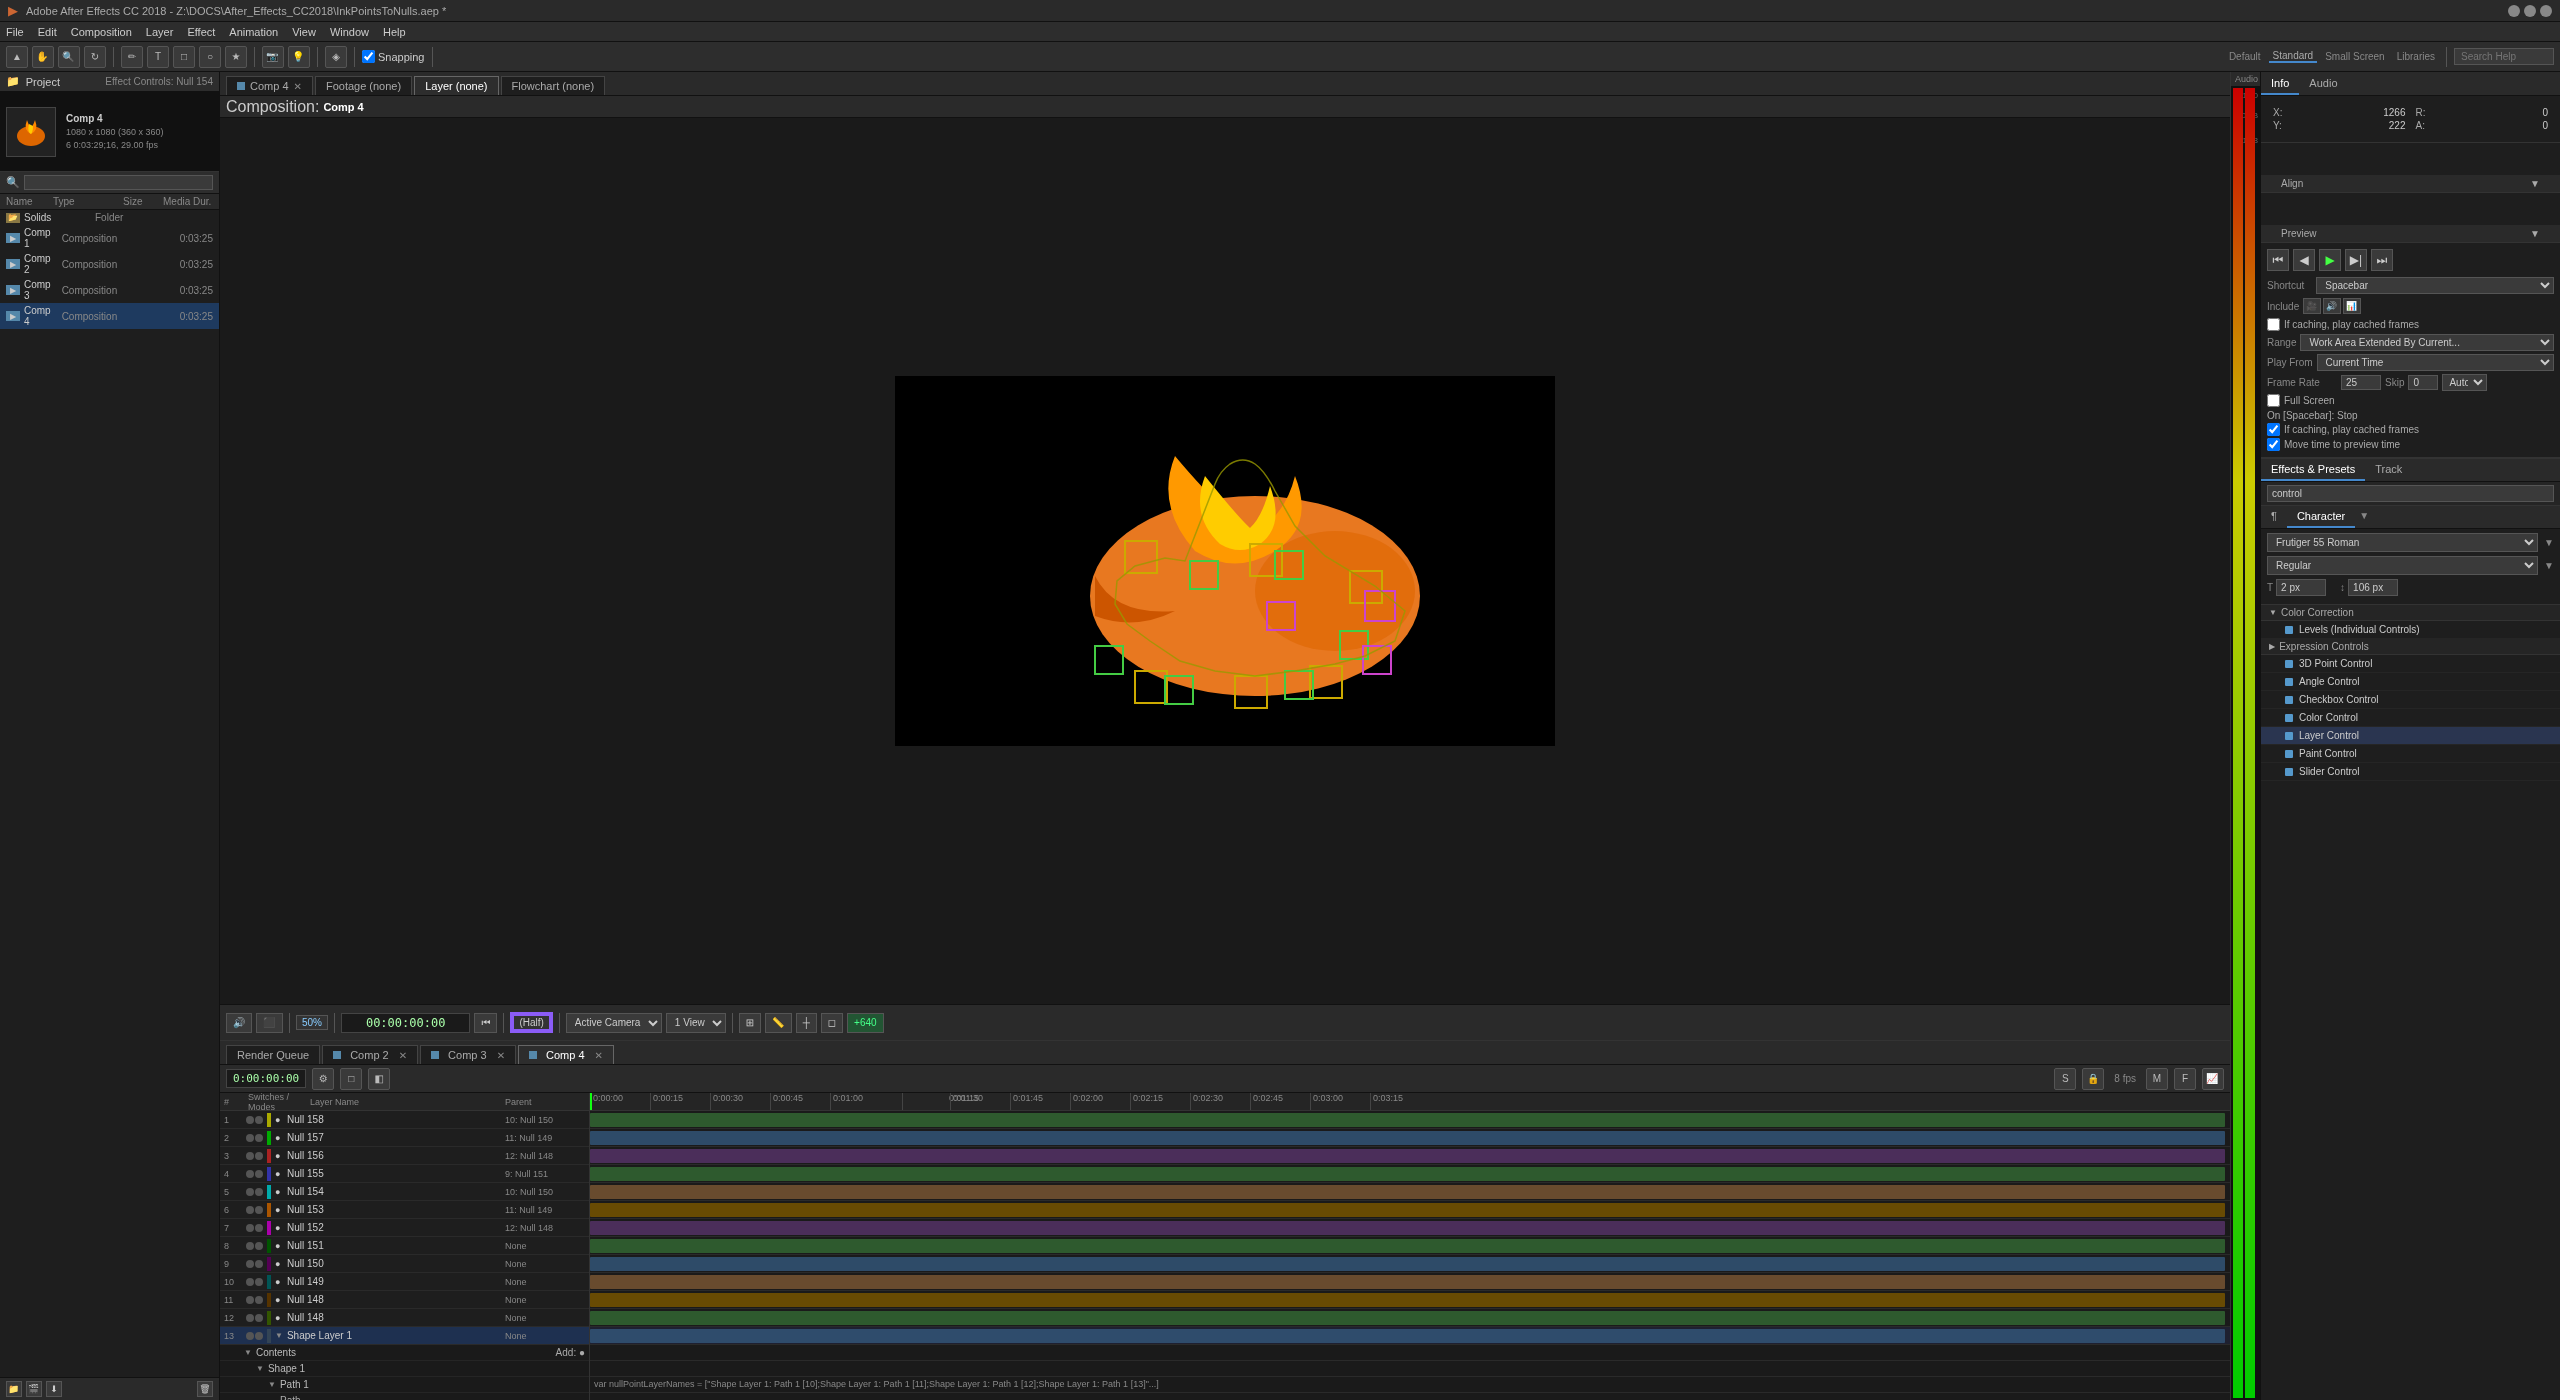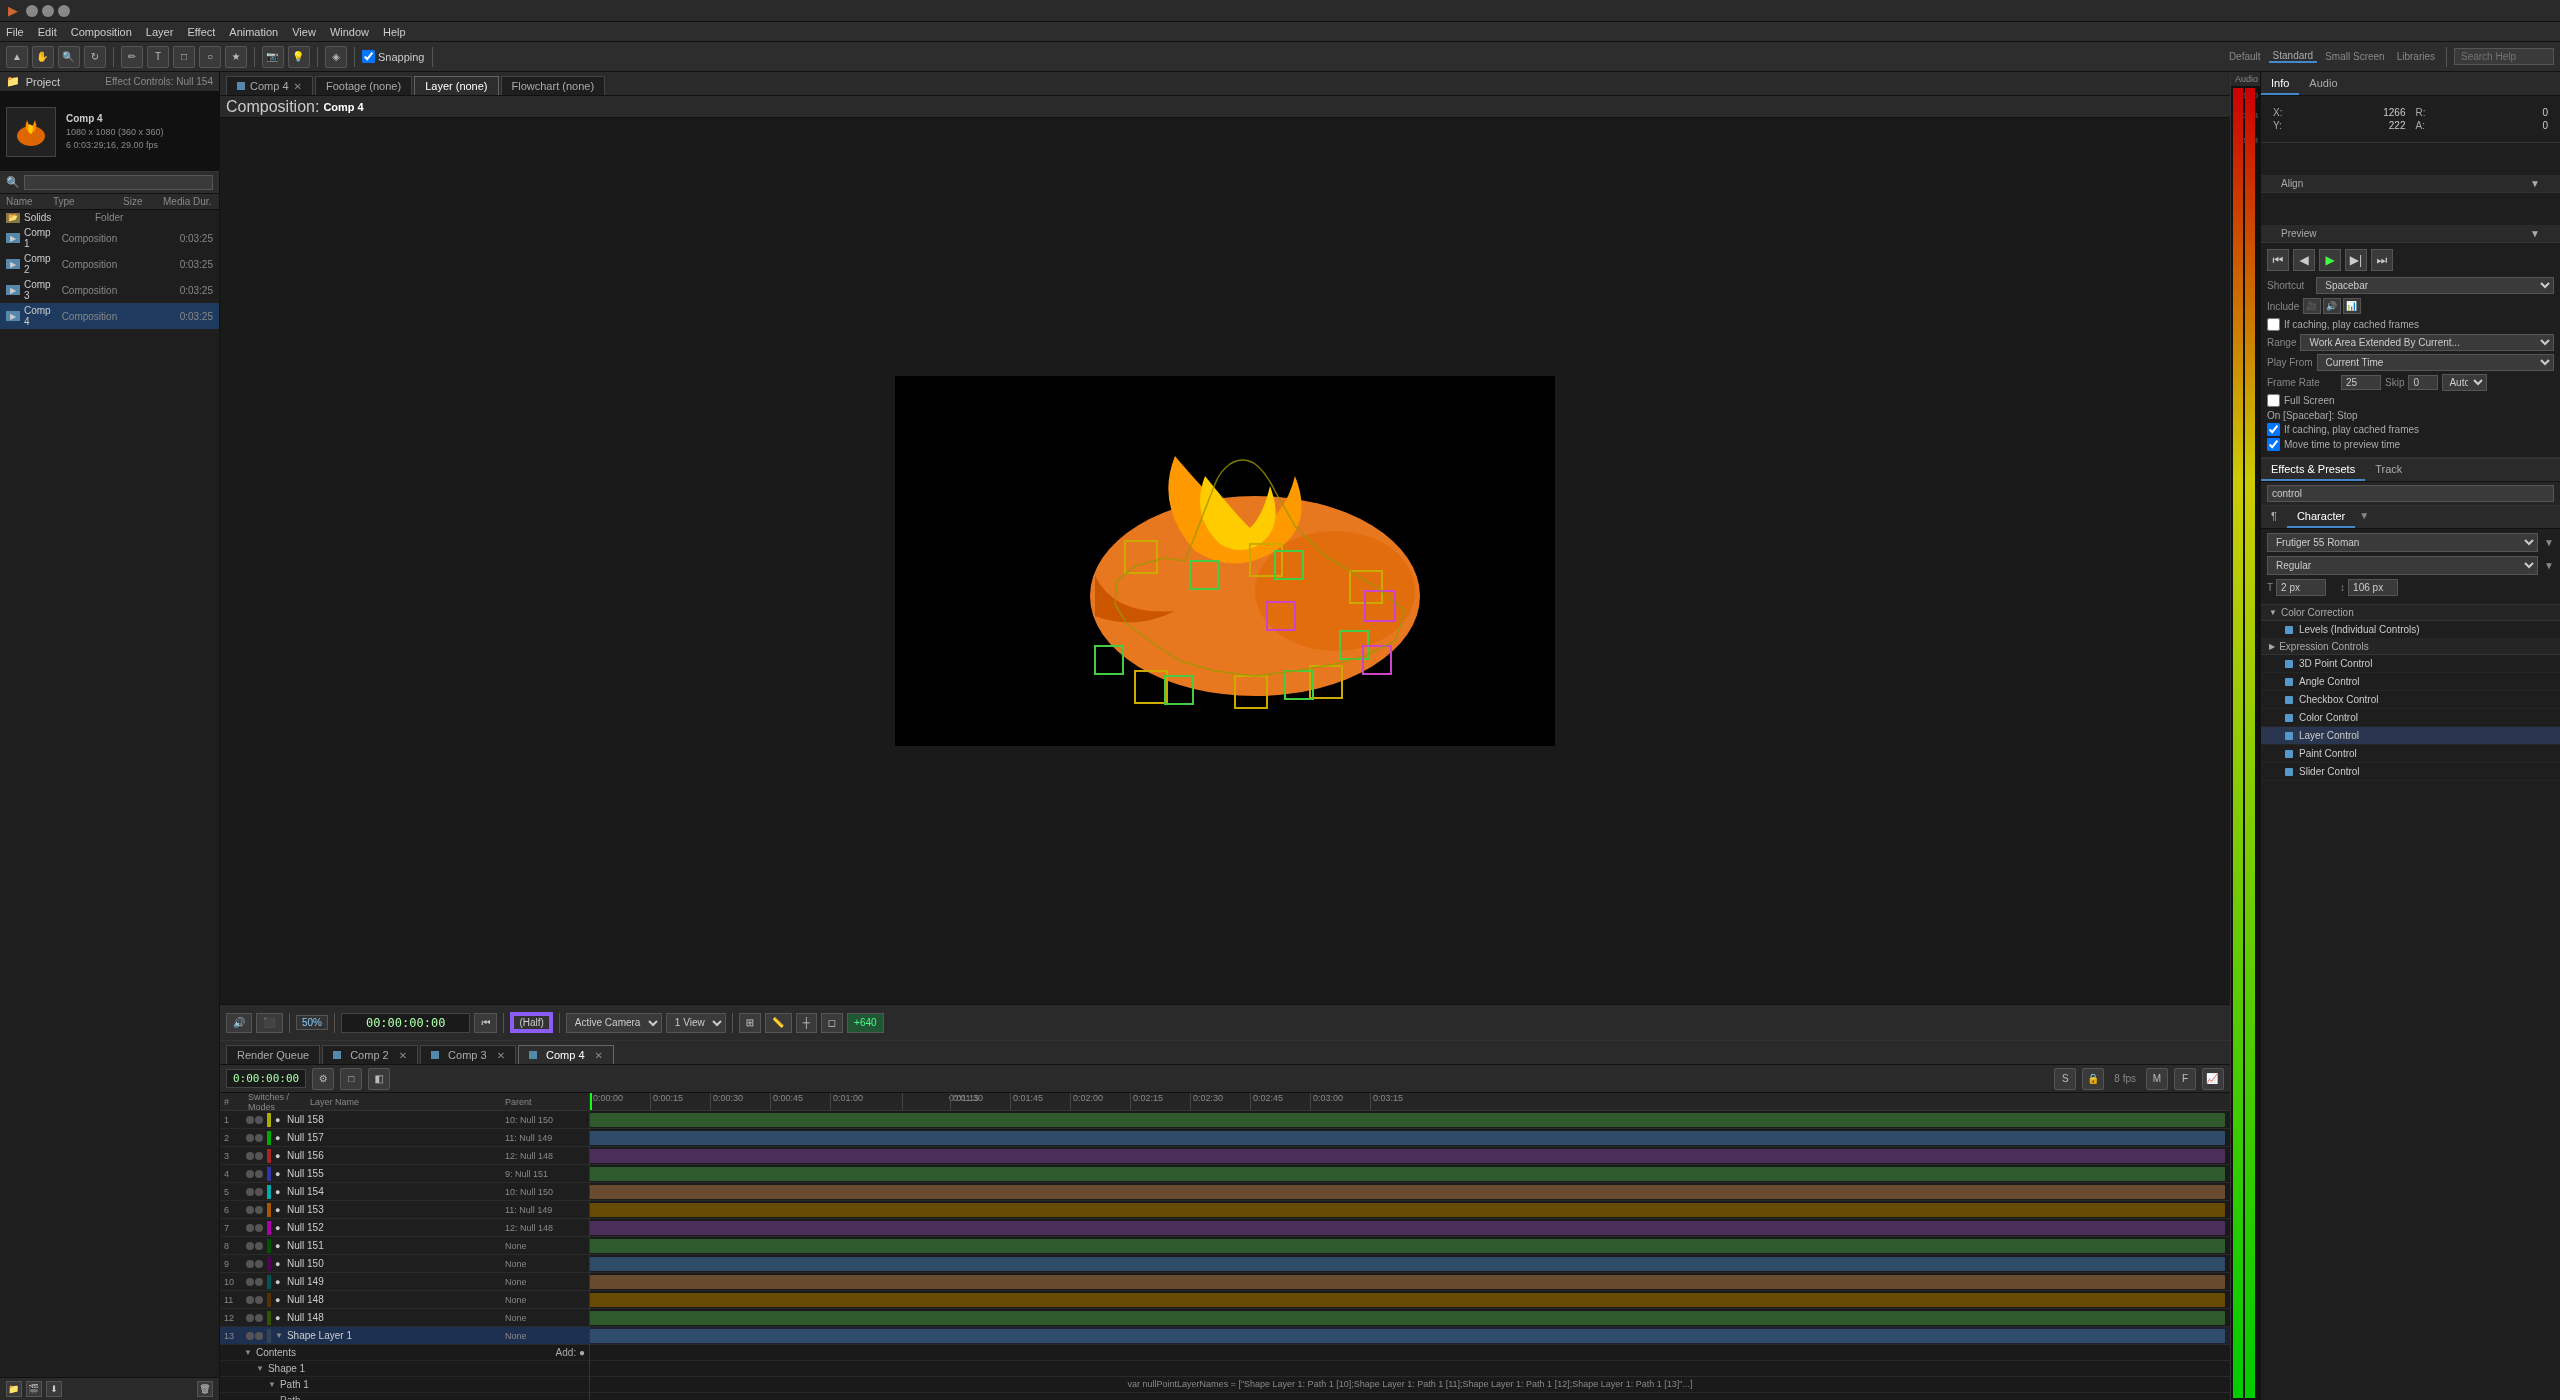--- a/index.html
+++ b/index.html
@@ -367,21 +367,20 @@
     }
     .layer-color-bar { width: 4px; height: 14px; flex-shrink: 0; margin-right: 4px; }
     .layer-name { flex: 1; font-size: 10px; overflow: hidden; white-space: nowrap; }
 
     #timeline-tracks {
       flex: 1;
       background: #1a1a1a;
       overflow-x: auto;
       overflow-y: auto;
       position: relative;
-      text-align: center;
     }
 
     #time-ruler {
       height: 18px;
       background: #252525;
       border-bottom: 1px solid #333;
       position: relative;
       min-width: 800px;
     }
     .time-marker {
@@ -568,20 +567,21 @@
       font-size: 10px;
       padding: 2px 4px;
       width: 50px;
     }
   </style>
 </head>
 <body>
 
 <div id="title-bar">
   <span id="app-icon" style="margin-right:8px;color:#cc6633;font-size:13px;">▶</span>
+  <span id="title-text">Adobe After Effects CC 2018 - Z:\DOCS\After_Effects_CC2018\InkPointsToNulls.aep *</span>
   <div id="window-controls">
     <span class="win-btn" style="background:#888;"></span>
     <span class="win-btn" style="background:#888;"></span>
     <span class="win-btn" style="background:#888;"></span>
   </div>
 </div>
 
 <div id="menu-bar">
   <span class="menu-item">File</span>
   <span class="menu-item">Edit</span>

